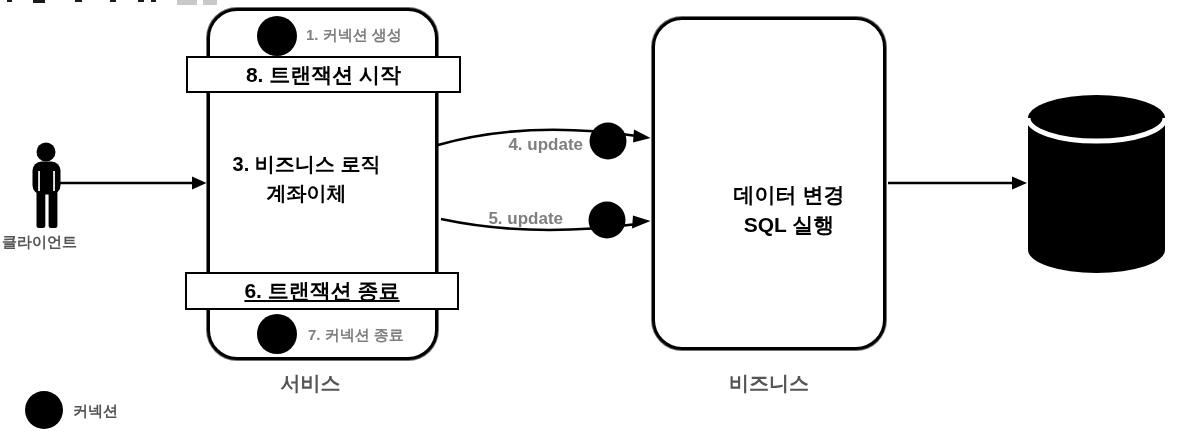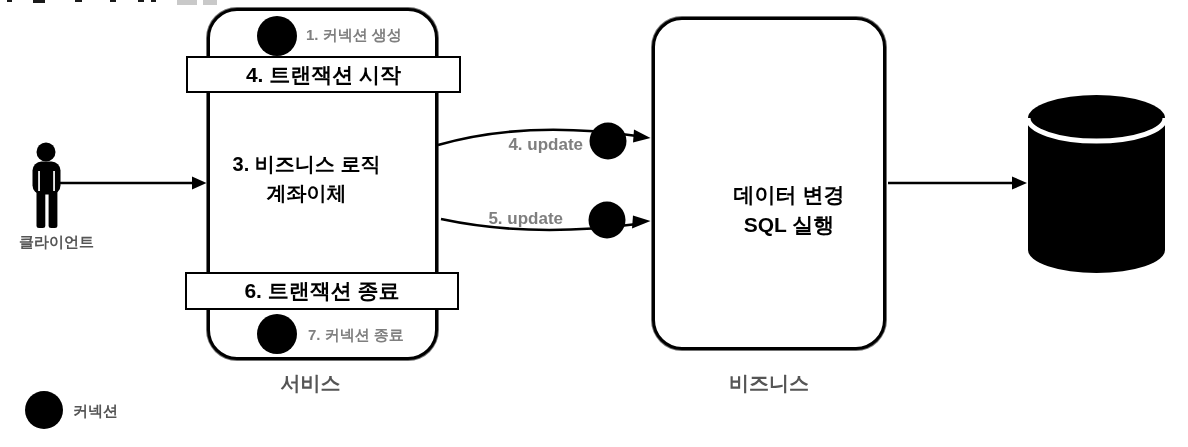--- a/index.html
+++ b/index.html
@@ -28,21 +28,21 @@
   .box-text{
     position:absolute;z-index:3;font-weight:bold;font-size:20px;color:#000;
     text-align:center;line-height:29px;
   }
   .node-label{
     position:absolute;z-index:3;font-weight:bold;font-size:20px;color:#555;
     text-align:center;white-space:nowrap;
   }
   .small-label{
     position:absolute;z-index:3;font-weight:bold;font-size:15px;color:#555;
-    text-align:right;white-space:nowrap;
+    text-align:left;white-space:nowrap;
   }
   #wires{position:absolute;left:0;top:0;z-index:2;}
   .frag{position:absolute;background:#1a1a1a;z-index:0;}
   .frag-gray{position:absolute;background:#c9c9c9;z-index:0;}
 </style>
 </head>
 <body>
 
 <div id="canvas">
 
@@ -97,31 +97,31 @@
     </g>
 
     <g>
       <path d="M 1028 118 A 68.5 23 0 0 1 1165 118 L 1165 250 A 68.5 23 0 0 1 1028 250 Z" fill="#000"></path>
       <path d="M 1028 118 A 68.5 23 0 0 0 1165 118" fill="none" stroke="#fff" stroke-width="5"></path>
     </g>
   </svg>
 
   <div class="step-note" style="left:306px;top:26px;">1. 커넥션 생성</div>
 
-  <div class="bar" style="left:186px;top:56px;width:275px;height:37px;">4. 트랜잭션 시작</div>
+  <div class="bar" style="left:186px;top:56px;width:275px;height:37px;">8. 트랜잭션 시작</div>
 
   <div class="box-text" style="left:191px;top:150px;width:231px;">
     <div>3. 비즈니스 로직</div>
     <div>계좌이체</div>
   </div>
 
   <div class="update-note" style="left:468px;top:135px;width:115px;">4. update</div>
   <div class="update-note" style="left:448px;top:209px;width:115px;">5. update</div>
 
-  <div class="bar" style="left:185px;top:272px;width:274px;height:38px;">6. 트랜잭션 종료</div>
+  <div class="bar" style="left:185px;top:272px;width:274px;height:38px;text-decoration:underline;">6. 트랜잭션 종료</div>
 
   <div class="step-note" style="left:308px;top:326px;">7. 커넥션 종료</div>
 
   <div class="box-text" style="left:672px;top:152px;width:234px;font-size:21px;line-height:30px;margin-top:28px;">
     <div>데이터 변경</div>
     <div>SQL 실행</div>
   </div>
 
   <div class="small-label" style="left:2px;top:233px;width:92px;">클라이언트</div>
   <div class="node-label" style="left:195px;top:370px;width:231px;">서비스</div>

